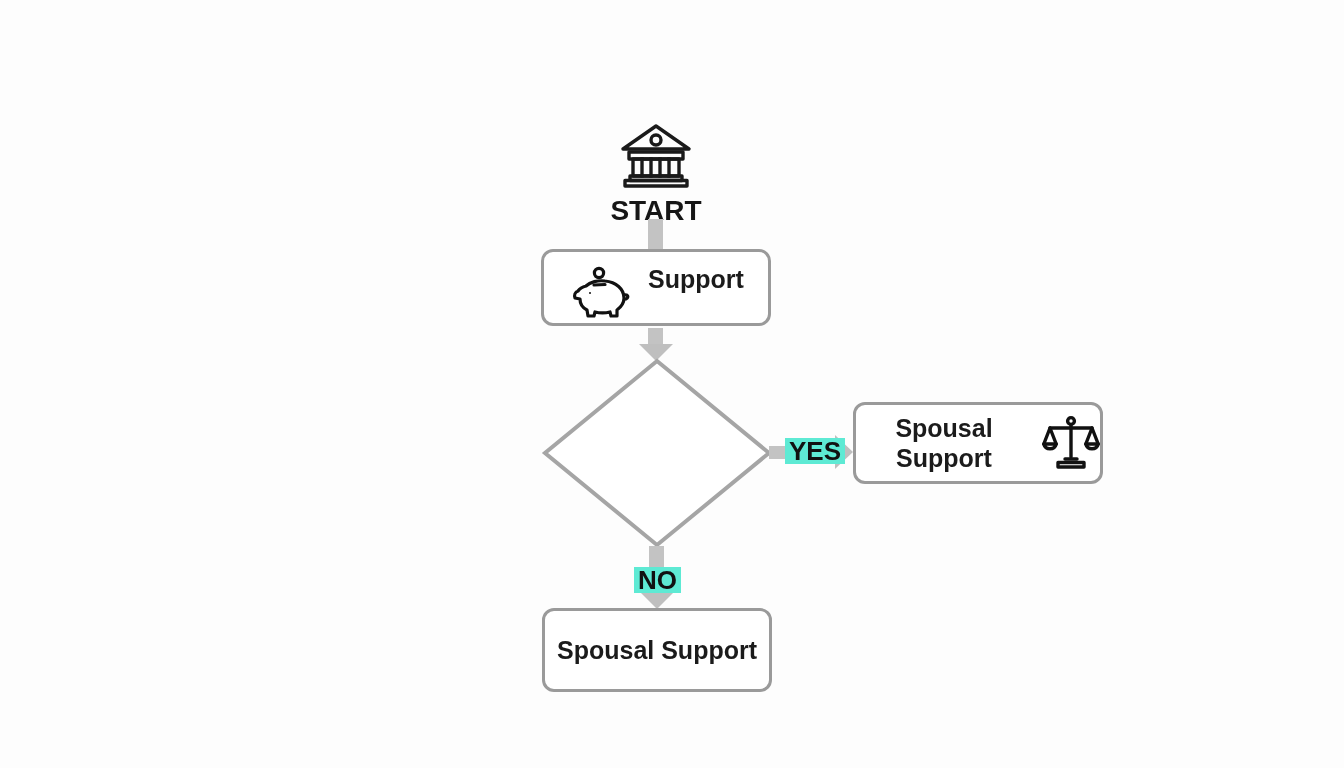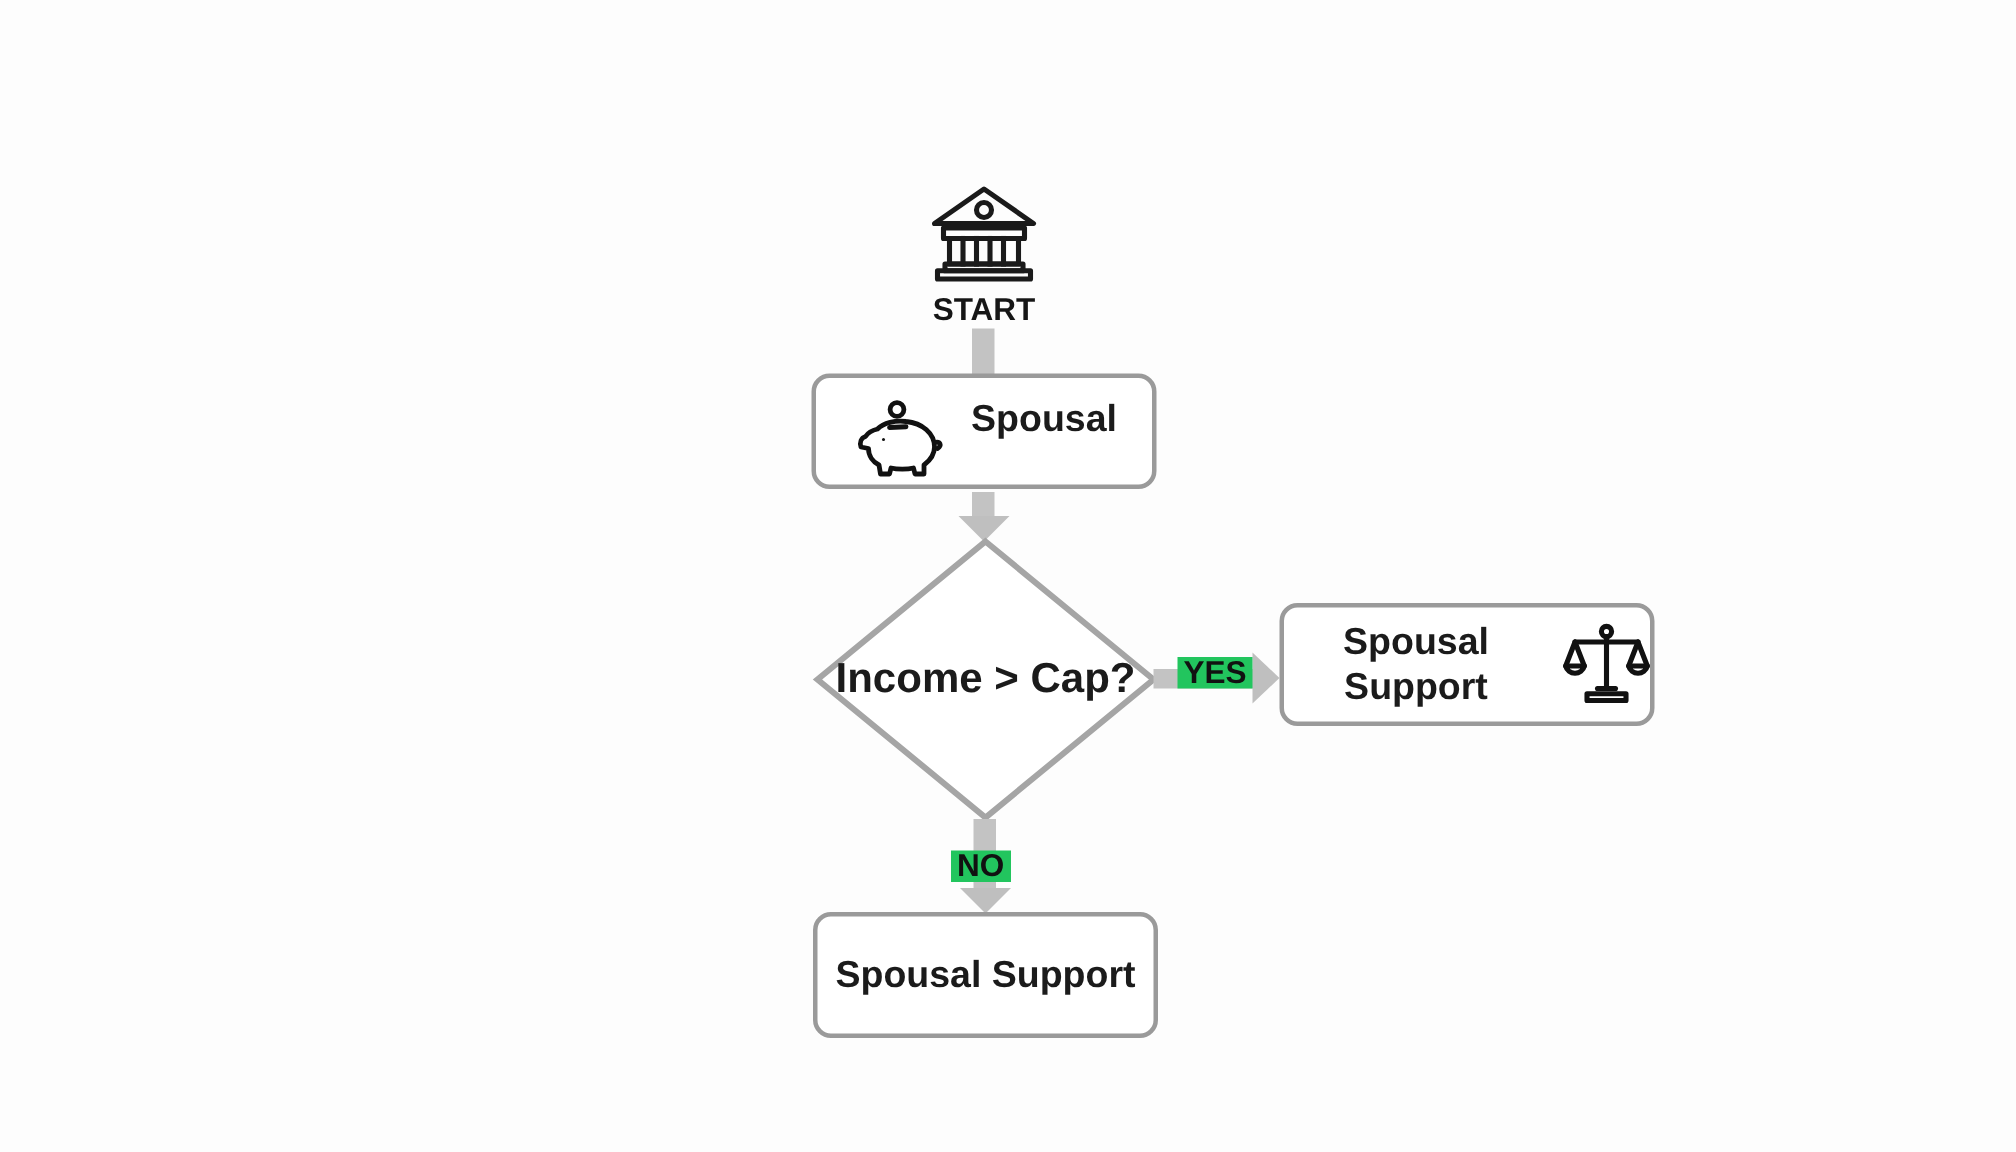--- a/index.html
+++ b/index.html
@@ -40,29 +40,29 @@
     border-right:17px solid transparent;
     border-top:17px solid #bfbfbf;
   }
   .head-right{
     width:0;height:0;
     border-top:17px solid transparent;
     border-bottom:17px solid transparent;
     border-left:18px solid #bfbfbf;
   }
   .edge-label{
-    background:#22c55e;
+    background:#5eead4;
     padding:0 4px;
-    font-size:21px;font-weight:800;color:#111;
+    font-size:26px;font-weight:800;color:#111;
     line-height:1;
   }
   
   .start-label{
     width:120px;text-align:center;
-    font-size:21px;font-weight:700;color:#161616;
+    font-size:28px;font-weight:700;color:#161616;
   }
   
   .decision-text{
     width:200px;text-align:center;
     font-size:28px;font-weight:700;color:#1b1b1b;
   }
   svg{display:block;}
   .icon{flex:0 0 auto;}
 </style>
 </head>
@@ -93,30 +93,29 @@
   <div class="abs node-box" style="left:541px;top:249px;width:230px;height:77px;">
     <span class="icon" style="margin-top:12px;margin-right:10px;">
       <svg width="70" height="56" viewBox="0 0 70 56" fill="none" stroke="#111111" stroke-width="3.2" stroke-linecap="round" stroke-linejoin="round">
         <circle cx="31" cy="7" r="4.6"></circle>
         <path d="M18,20 C22,16 30,14 37,15 C48,16 56,23 56,32 C56,37 53,41 49,44 L49,50 L43,50 L42,46 C38,47 31,47 27,46 L26,50 L20,50 L19,44 C15,42 12,38 12,33 L7,32 C6,29 7,26 10,25 C12,22 14,21 18,20 Z"></path>
         <line x1="26" y1="19" x2="37" y2="18.5"></line>
         <circle cx="22" cy="27" r="1" fill="#111111" stroke="none"></circle>
         <path d="M56,29 C60,28 61,31 58,33"></path>
       </svg>
     </span>
-    <span class="node-label" style="margin-bottom:16px;">Spousal</span>
+    <span class="node-label" style="margin-bottom:16px;">Support</span>
   </div>
 
   <div class="abs shaft-v" style="left:648px;top:328px;height:17px;"></div>
   <div class="abs head-down" style="left:639px;top:344px;"></div>
 
   <svg class="abs" style="left:541px;top:357px;" width="232" height="192" viewBox="0 0 232 192">
     <polygon points="116,4 228,96 116,188 4,96" fill="#ffffff" stroke="#a5a5a5" stroke-width="4" stroke-linejoin="miter"></polygon>
   </svg>
-  <div class="abs decision-text" style="left:557px;top:436px;">Income &gt; Cap?</div>
 
   <div class="abs shaft-h" style="left:769px;top:446px;width:68px;"></div>
   <div class="abs head-right" style="left:835px;top:435px;"></div>
   <div class="abs edge-label" style="left:785px;top:438px;">YES</div>
 
   <div class="abs node-box" style="left:853px;top:402px;width:250px;height:82px;">
     <span class="node-label" style="margin-right:10px;">
       <span style="display:block;">Spousal Support</span>
     </span>
     <span class="icon">

